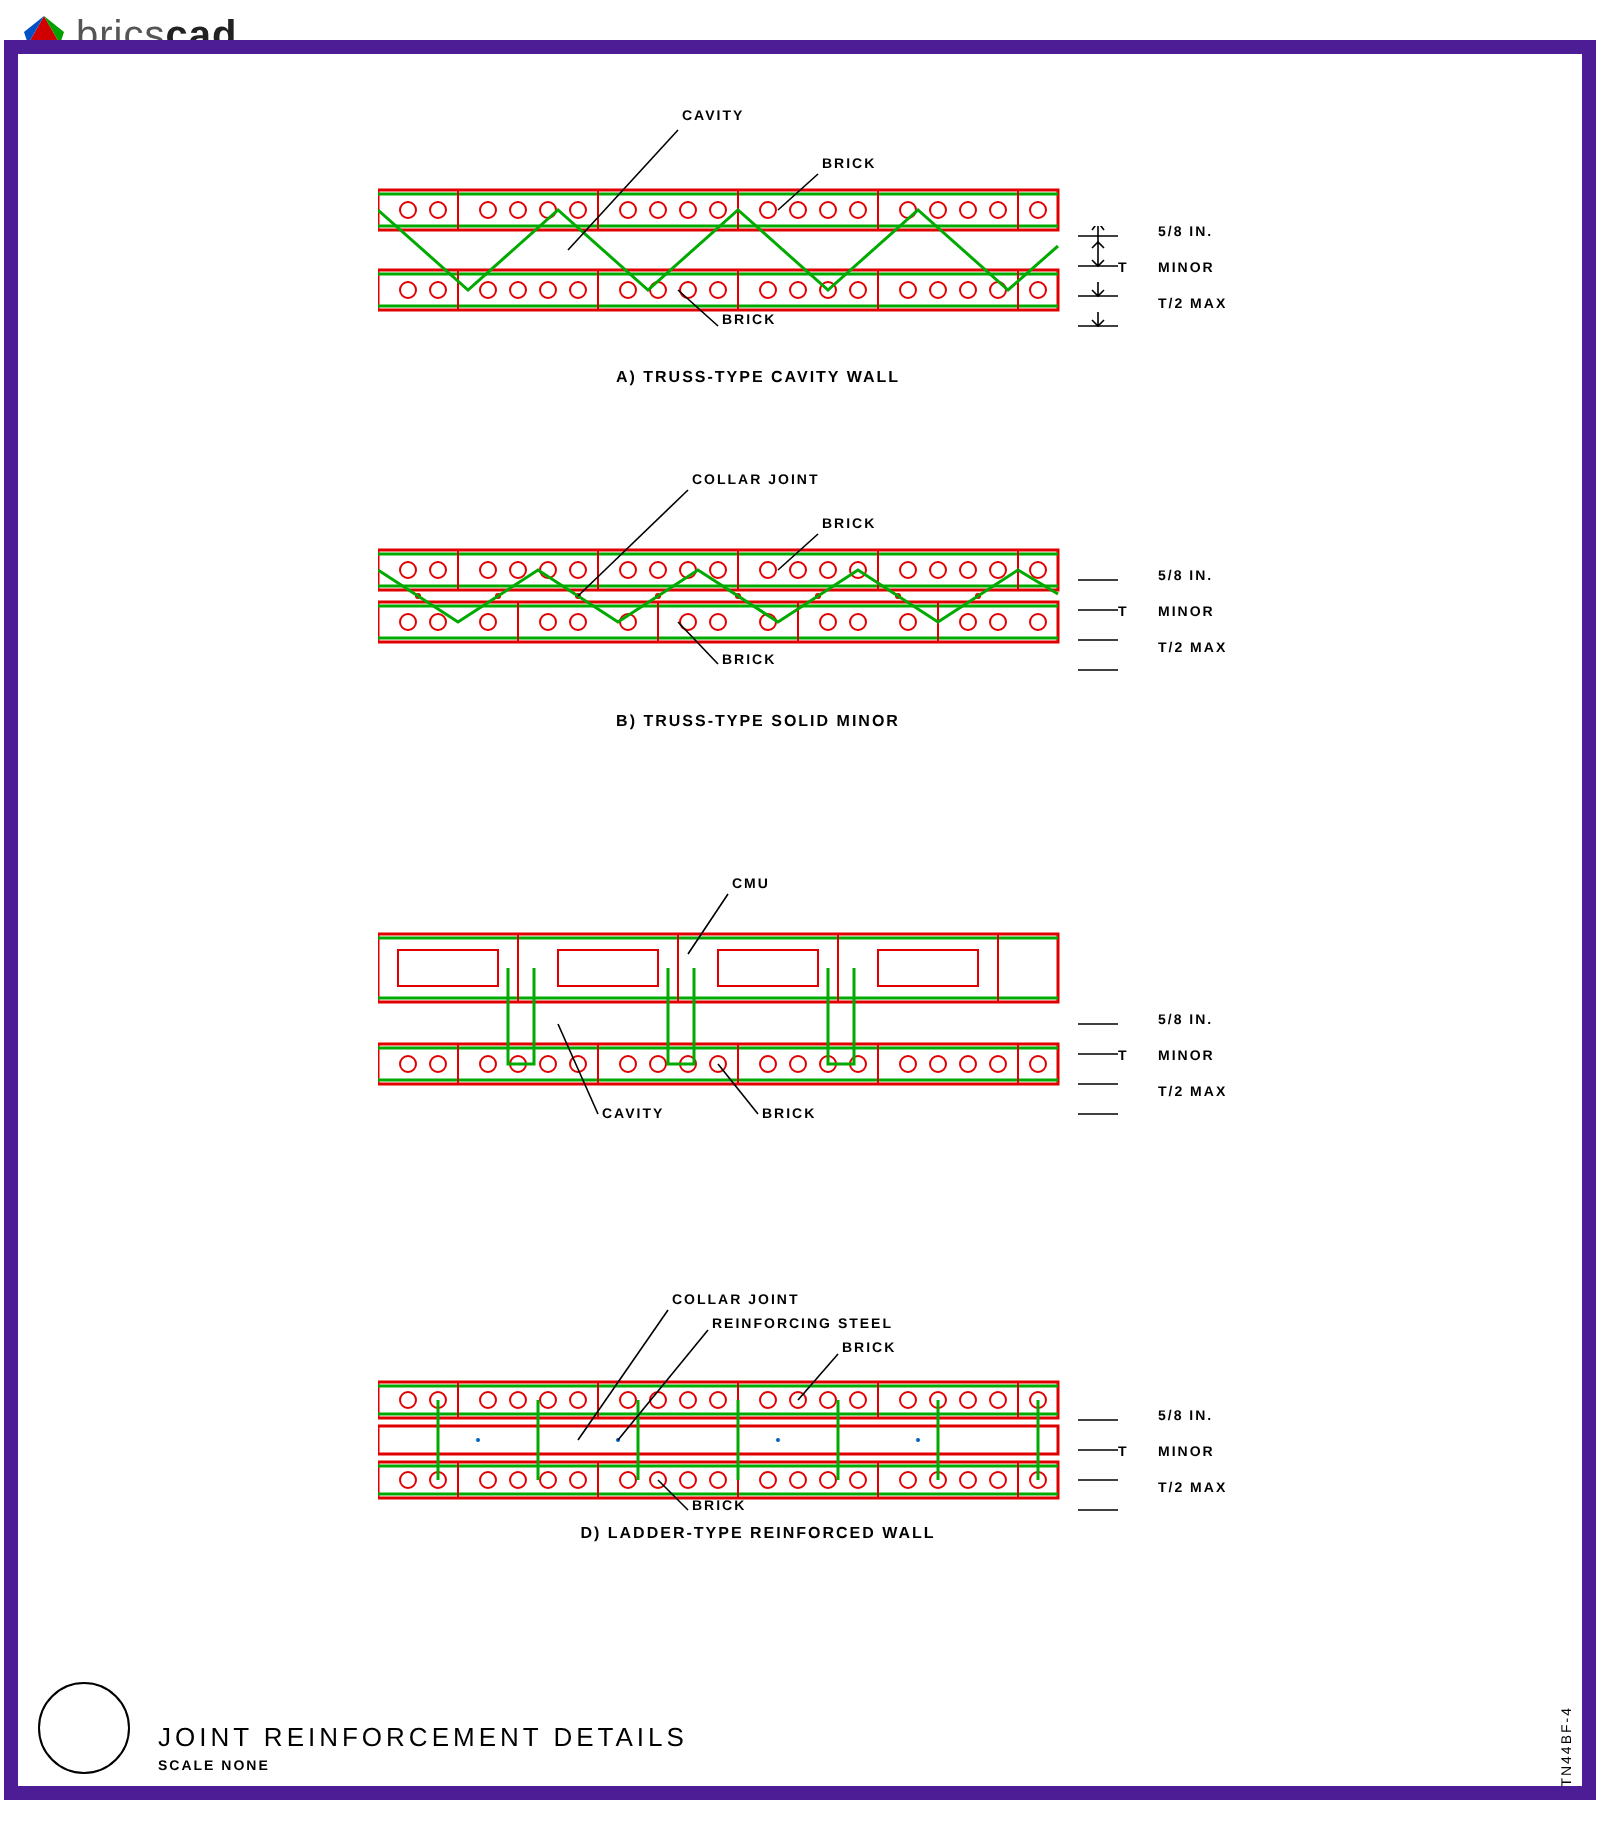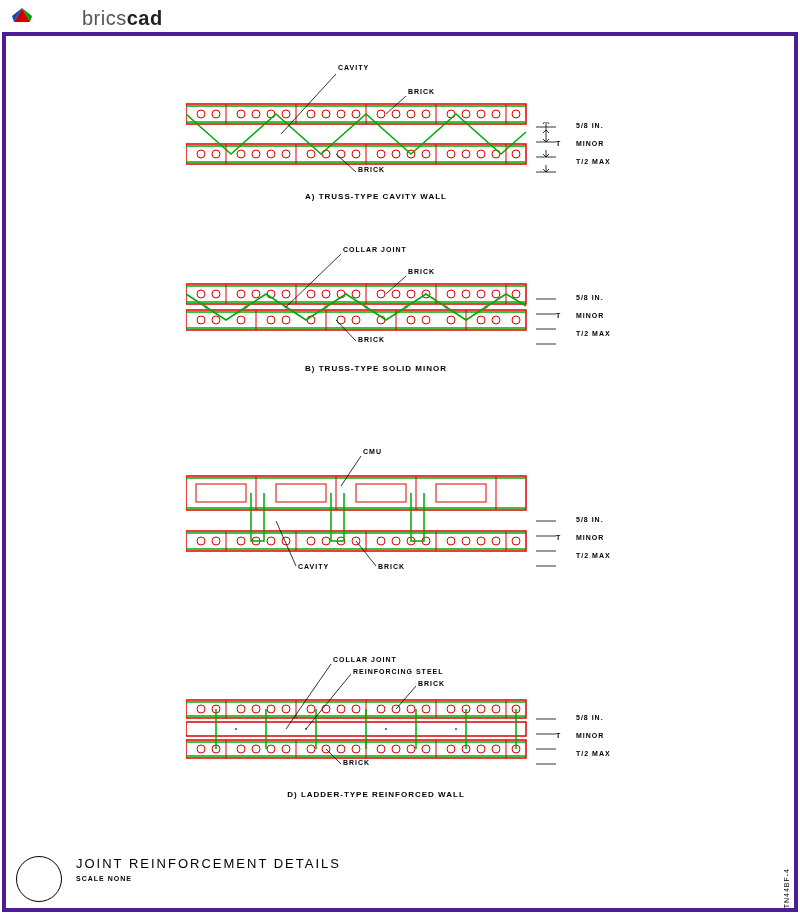--- a/index.html
+++ b/index.html
@@ -1,27 +1,27 @@
 <!DOCTYPE html>
 <html><head>
 <meta charset="utf-8">
 <style>
   * { margin: 0; padding: 0; box-sizing: border-box; }
   body { width: 800px; height: 914px; background: #fff; font-family: Arial, sans-serif; position: relative; }
-  .canvas { position: absolute; left: 2px; top: 32px; width: 796px; height: 880px; border: 4px solid #4c1d95; }
+  .canvas { position: absolute; left: 2px; top: 20px; width: 796px; height: 880px; border: 7px solid #4c1d95; }
   .header { position: absolute; left: 12px; top: 6px; display: flex; align-items: center; gap: 6px; }
   .header svg { width: 20px; height: 20px; }
-  .brand { font-size: 20px; letter-spacing: 0.5px; color: #555; margin-left: 44px; }
+  .brand { font-size: 20px; letter-spacing: 0.5px; color: #555; }
   .brand .b1 { font-weight: 300; }
   .brand .b2 { font-weight: 800; color: #222; }
   .fig { position: absolute; left: 180px; width: 380px; }
   .caption { font-size: 8px; letter-spacing: 1px; text-align: center; margin-top: 14px; font-weight: bold; }
   .label { font-size: 7px; letter-spacing: 1px; font-weight: bold; }
   .dim-label { font-size: 7px; letter-spacing: 1px; font-weight: bold; position: absolute; }
-  .title-block { position: absolute; left: 10px; bottom: 6px; display: flex; align-items: flex-start; gap: 14px; }
+  .title-block { position: absolute; left: 10px; bottom: 6px; display: flex; align-items: flex-end; gap: 14px; }
   .title-circle { width: 46px; height: 46px; border: 1.5px solid #000; border-radius: 50%; }
   .title-text { font-size: 13px; letter-spacing: 2px; font-weight: 500; }
   .scale { font-size: 7px; letter-spacing: 1px; font-weight: bold; margin-top: 4px; }
   .side-note { position: absolute; right: 4px; bottom: 40px; font-size: 7px; letter-spacing: 1px; transform: rotate(-90deg); transform-origin: right bottom; }
 
   
   svg .red { stroke: #e00000; fill: none; stroke-width: 1; }
   svg .red-thick { stroke: #e00000; fill: none; stroke-width: 1.5; }
   svg .grn { stroke: #00aa00; fill: none; stroke-width: 1.5; }
   svg .blk { stroke: #000; fill: none; stroke-width: 0.8; }
@@ -387,21 +387,21 @@
         </g>
       <line class="blk" x1="100" y1="73" x2="145" y2="8"></line>
       <line class="blk" x1="120" y1="73" x2="165" y2="18"></line>
       <line class="blk" x1="210" y1="53" x2="230" y2="30"></line>
       <line class="blk" x1="140" y1="93" x2="155" y2="108"></line>
     </svg>
     <span class="label" style="position:absolute;left:147px;top:0px">COLLAR JOINT</span>
     <span class="label" style="position:absolute;left:167px;top:12px">REINFORCING STEEL</span>
     <span class="label" style="position:absolute;left:232px;top:24px">BRICK</span>
     <span class="label" style="position:absolute;left:157px;top:103px">BRICK</span>
-    <div class="caption" style="margin-top:20px">D) LADDER-TYPE REINFORCED WALL</div>
+    <div class="caption" style="margin-top:0">D) LADDER-TYPE REINFORCED WALL</div>
   </div>
 
   <svg class="dim-block" style="left:520px;top:678px" width="60" height="55">
     <g class="blk">
         <line x1="10" y1="5" x2="30" y2="5"></line>
         <line x1="10" y1="20" x2="30" y2="20"></line>
         <line x1="10" y1="35" x2="30" y2="35"></line>
         <line x1="10" y1="50" x2="30" y2="50"></line>
       </g>
   </svg>

